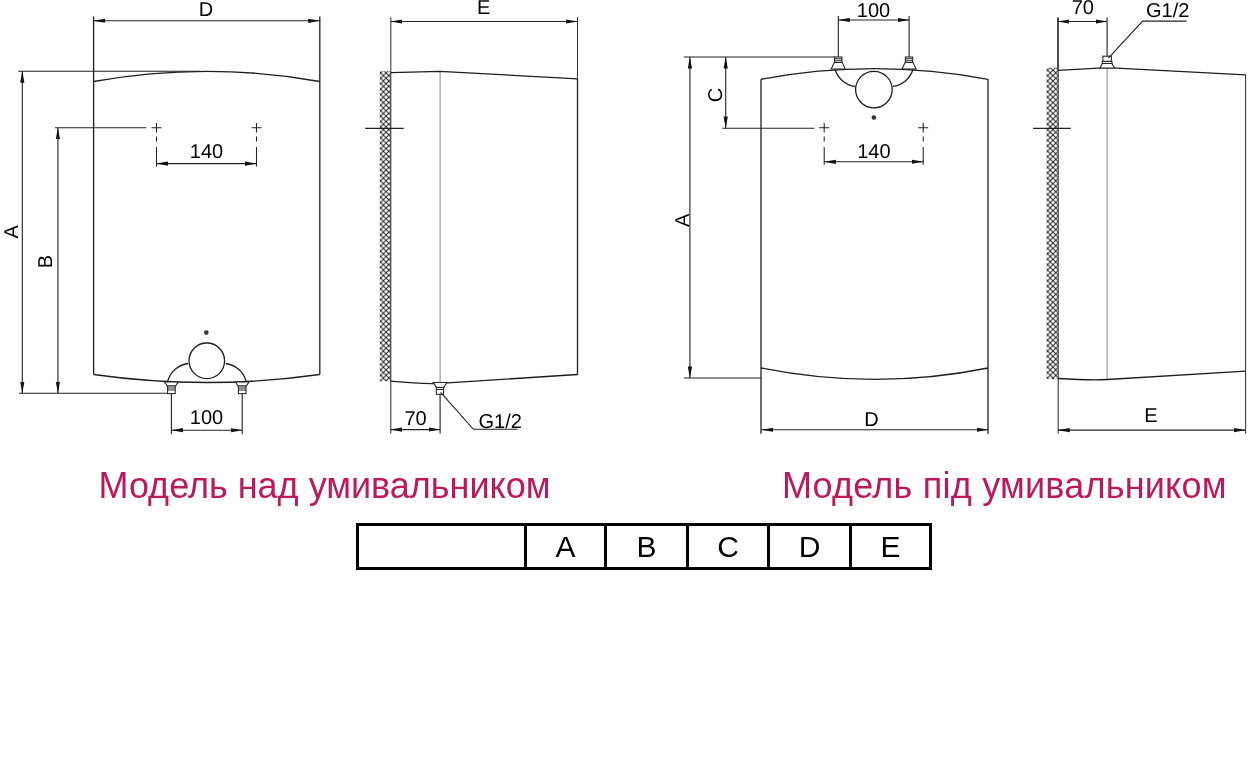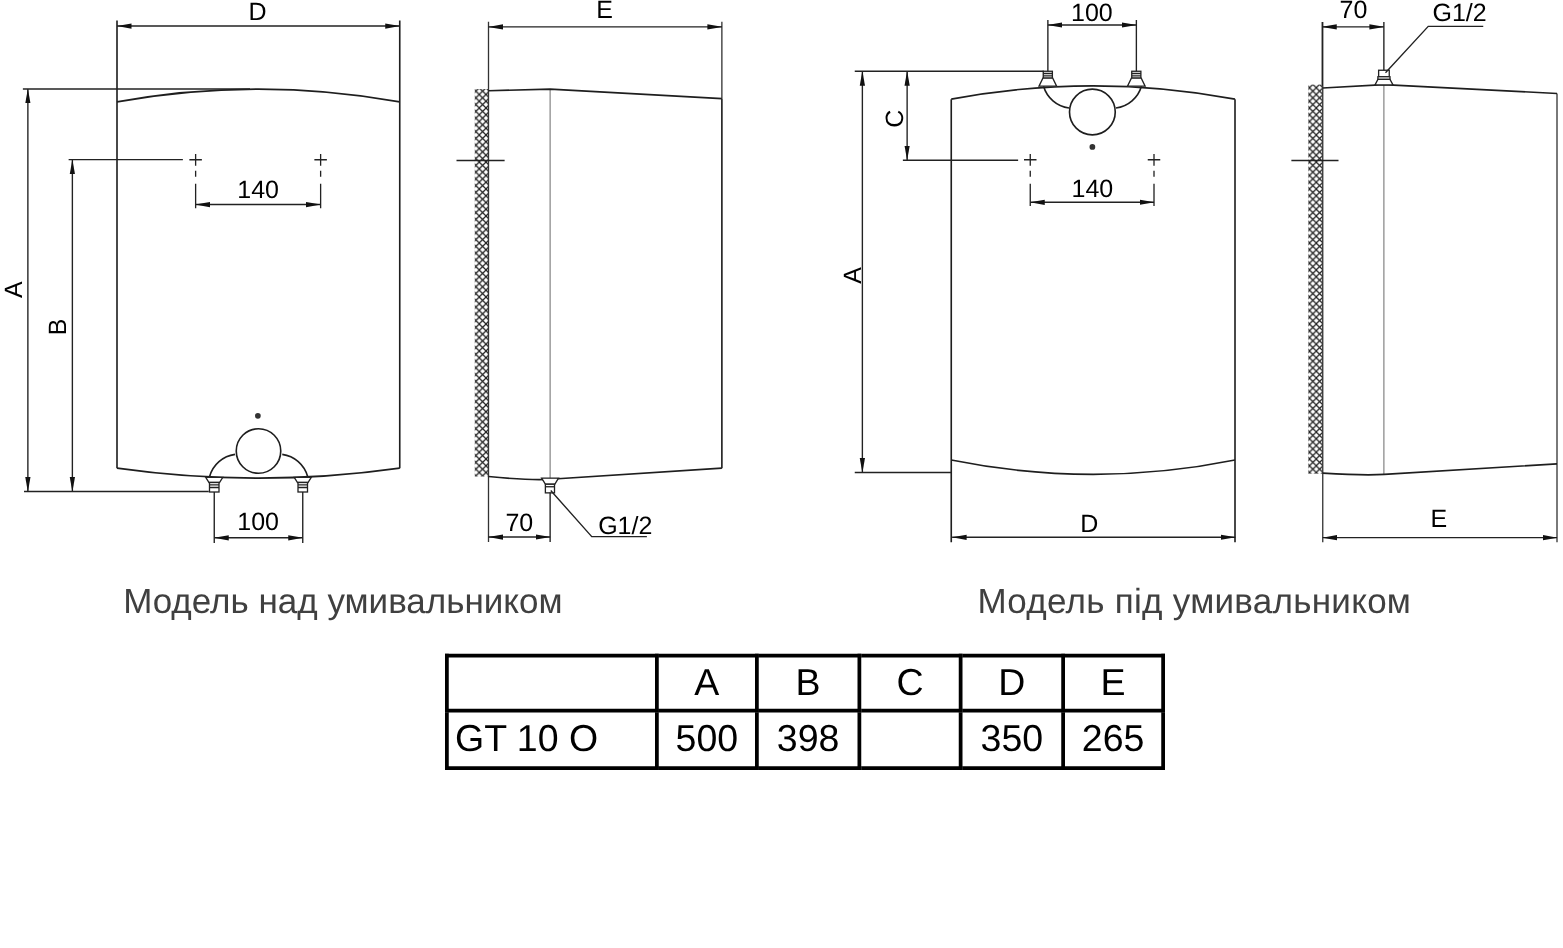--- a/index.html
+++ b/index.html
@@ -1,19 +1,19 @@
 <!DOCTYPE html>
 <html><head>
 <meta charset="utf-8">
 <style>
 html,body{margin:0;padding:0;background:#fff;}
 *{-webkit-font-smoothing:antialiased;}
 body{width:1250px;height:758px;position:relative;overflow:hidden;font-family:"Liberation Sans",sans-serif;}
 svg{position:absolute;left:0;top:0;}
-.cap{position:absolute;font-size:28px;color:#404040;white-space:nowrap;}
+.cap{position:absolute;font-size:36px;color:#be185d;white-space:nowrap;}
 #tbl{position:absolute;left:356px;top:522.8px;border-collapse:collapse;table-layout:fixed;}
 #tbl td{border:3.2px solid #000;font-size:30px;color:#000;padding:0;text-align:center;vertical-align:middle;}
 #tbl td.n{text-align:left;padding-left:5px;}
 </style>
 </head>
 <body>
 <svg width="1250" height="520" viewBox="0 0 1250 520" text-rendering="geometricPrecision">
 <defs>
 <marker id="ah" viewBox="0 0 12 5" refX="11.6" refY="2.5" markerWidth="12" markerHeight="5" markerUnits="userSpaceOnUse" orient="auto-start-reverse">
         <path d="M0,0.4 L12,2.5 L0,4.6 Z" fill="#111"></path>
@@ -189,22 +189,14 @@
     </colgroup>
 <tbody>
       <tr style="height:44.5px">
         <td class="n"></td>
         <td>A</td>
         <td>B</td>
         <td>C</td>
         <td>D</td>
         <td>E</td>
       </tr>
-<tr style="height:46px">
-        <td class="n">GT 10 O</td>
-        <td>500</td>
-        <td>398</td>
-        <td></td>
-        <td>350</td>
-        <td>265</td>
-      </tr>
 </tbody>
   </table>
 
 </body></html>

